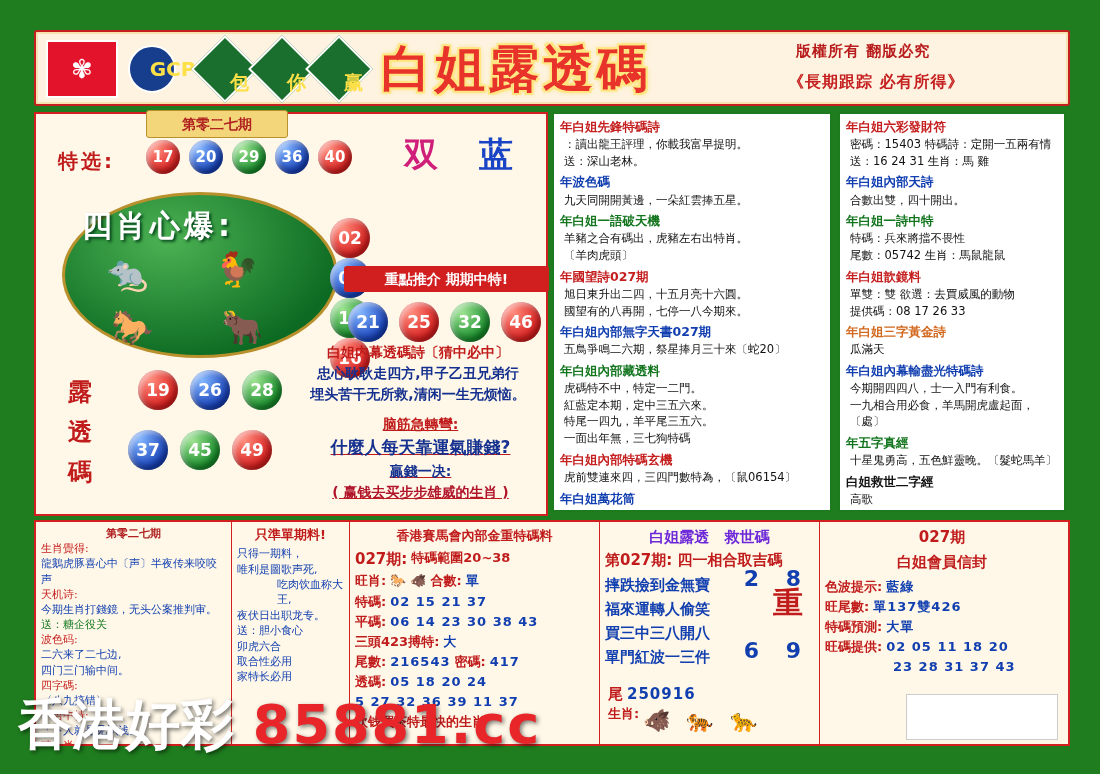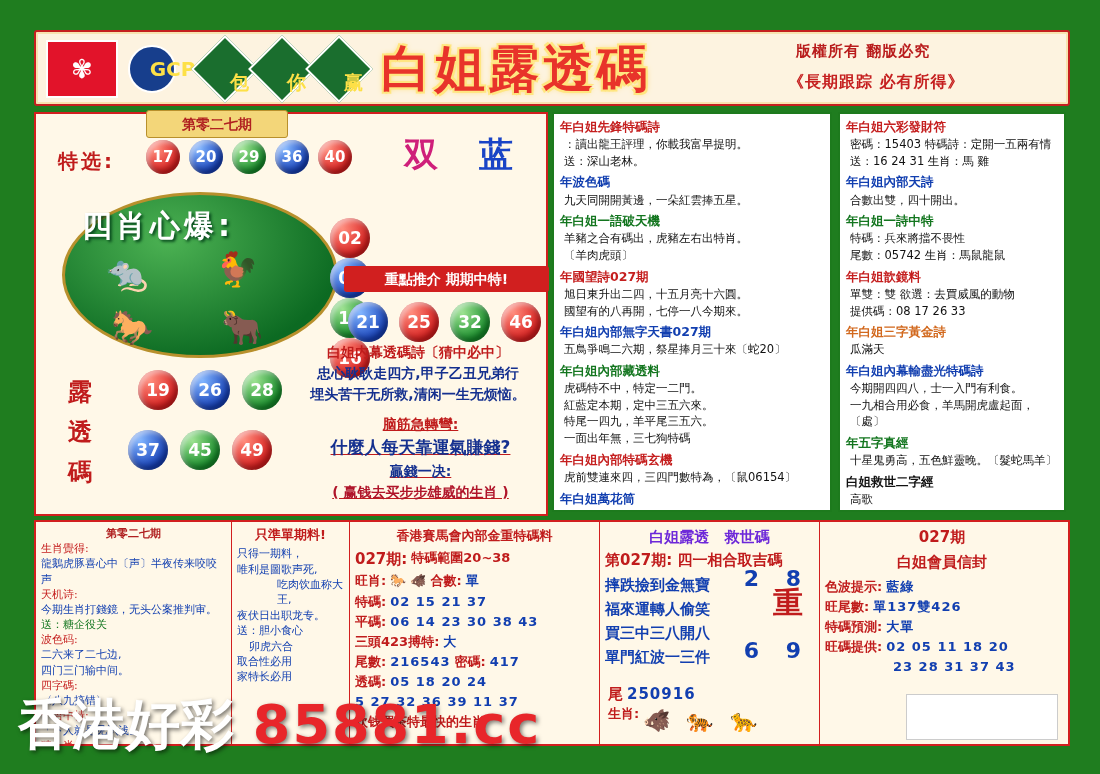--- a/index.html
+++ b/index.html
@@ -363,21 +363,21 @@
     </div>
 
     <div class="bcol b2">
       <div class="bhead">只準單期料!</div>
       <div id="col2lines">
           <div style="color: rgb(18, 63, 176);">只得一期料，</div>
           <div style="color: rgb(18, 63, 176);">唯利是圖歌声死,</div>
           <div style="color: rgb(18, 63, 176); margin-left: 40px;">吃肉饮血称大王,</div>
           <div style="color: rgb(18, 63, 176);">夜伏日出职龙专。</div>
           <div style="color: rgb(18, 63, 176);">送：胆小食心</div>
-          <div style="color: rgb(18, 63, 176); margin-left: 12px;">卯虎六合</div>
+          <div style="color: rgb(18, 63, 176);">卯虎六合</div>
           <div style="color: rgb(18, 63, 176);">取合性必用</div>
           <div style="color: rgb(18, 63, 176);">家特长必用</div>
         </div>
     </div>
 
     <div class="bcol b3">
       <div class="bhead">香港賽馬會內部金重特碼料</div>
       <div class="kv">
           <span class="big">027期:</span>
           <span class="k">特碼範圍20~38</span>

